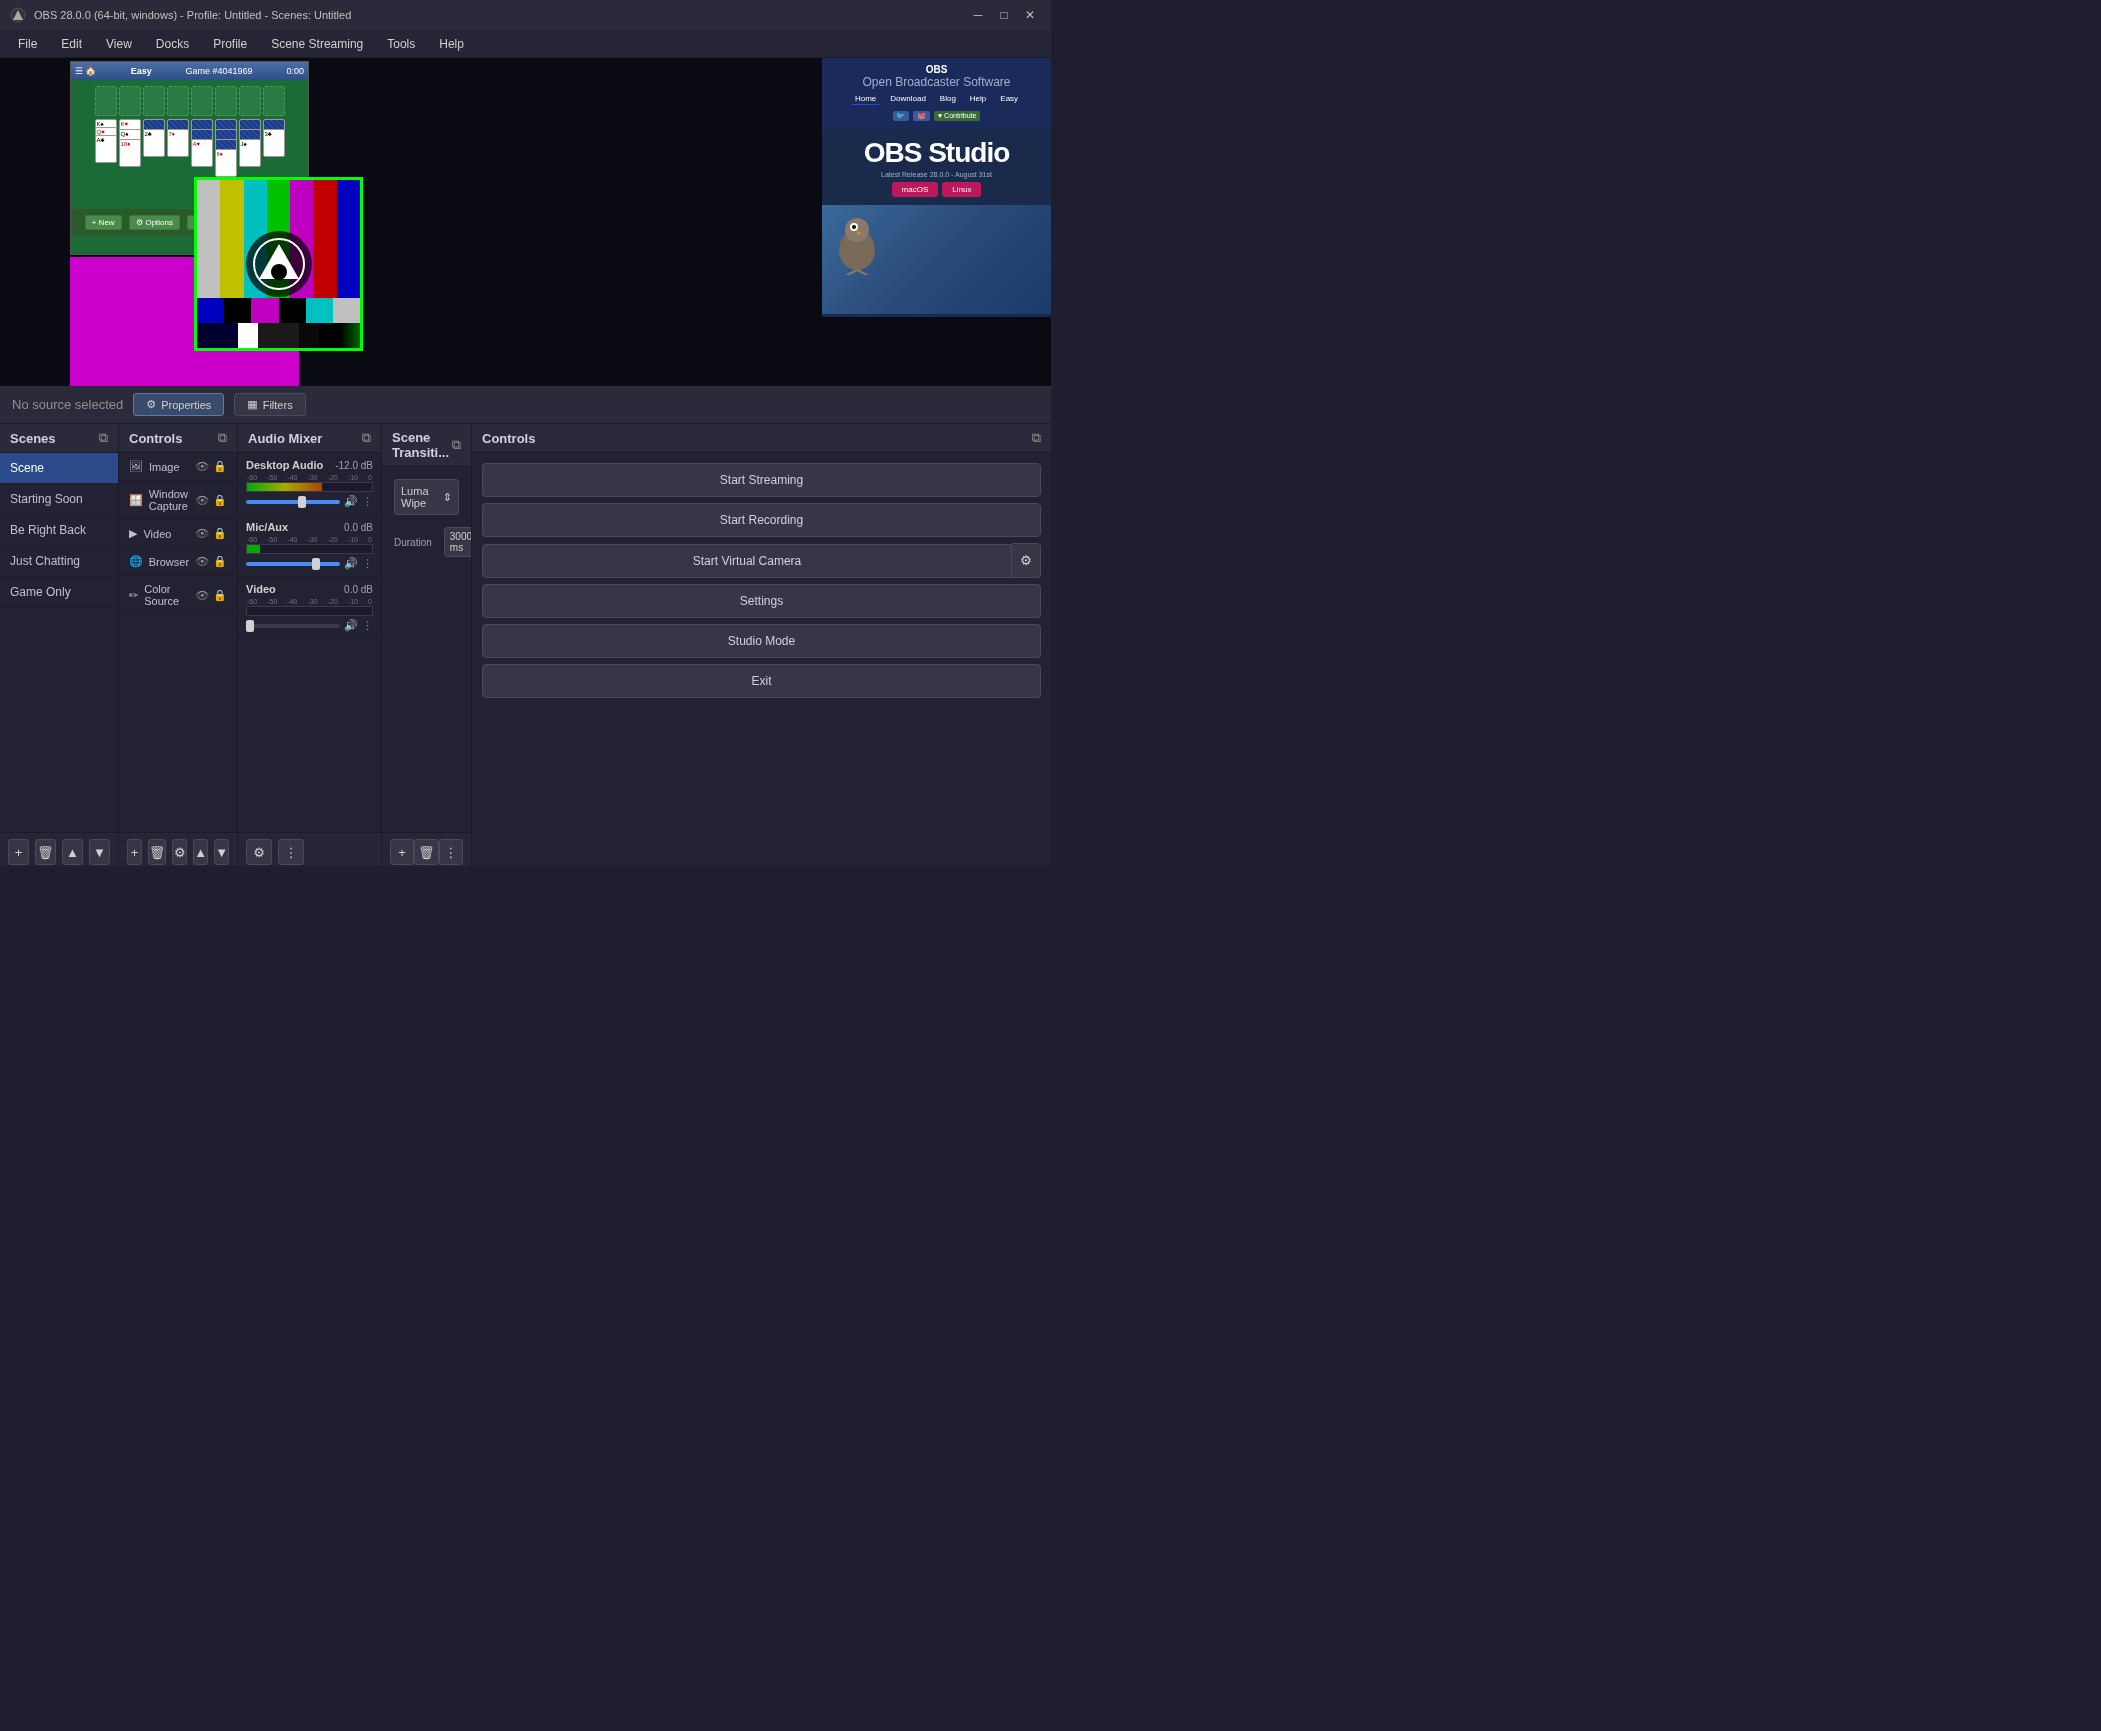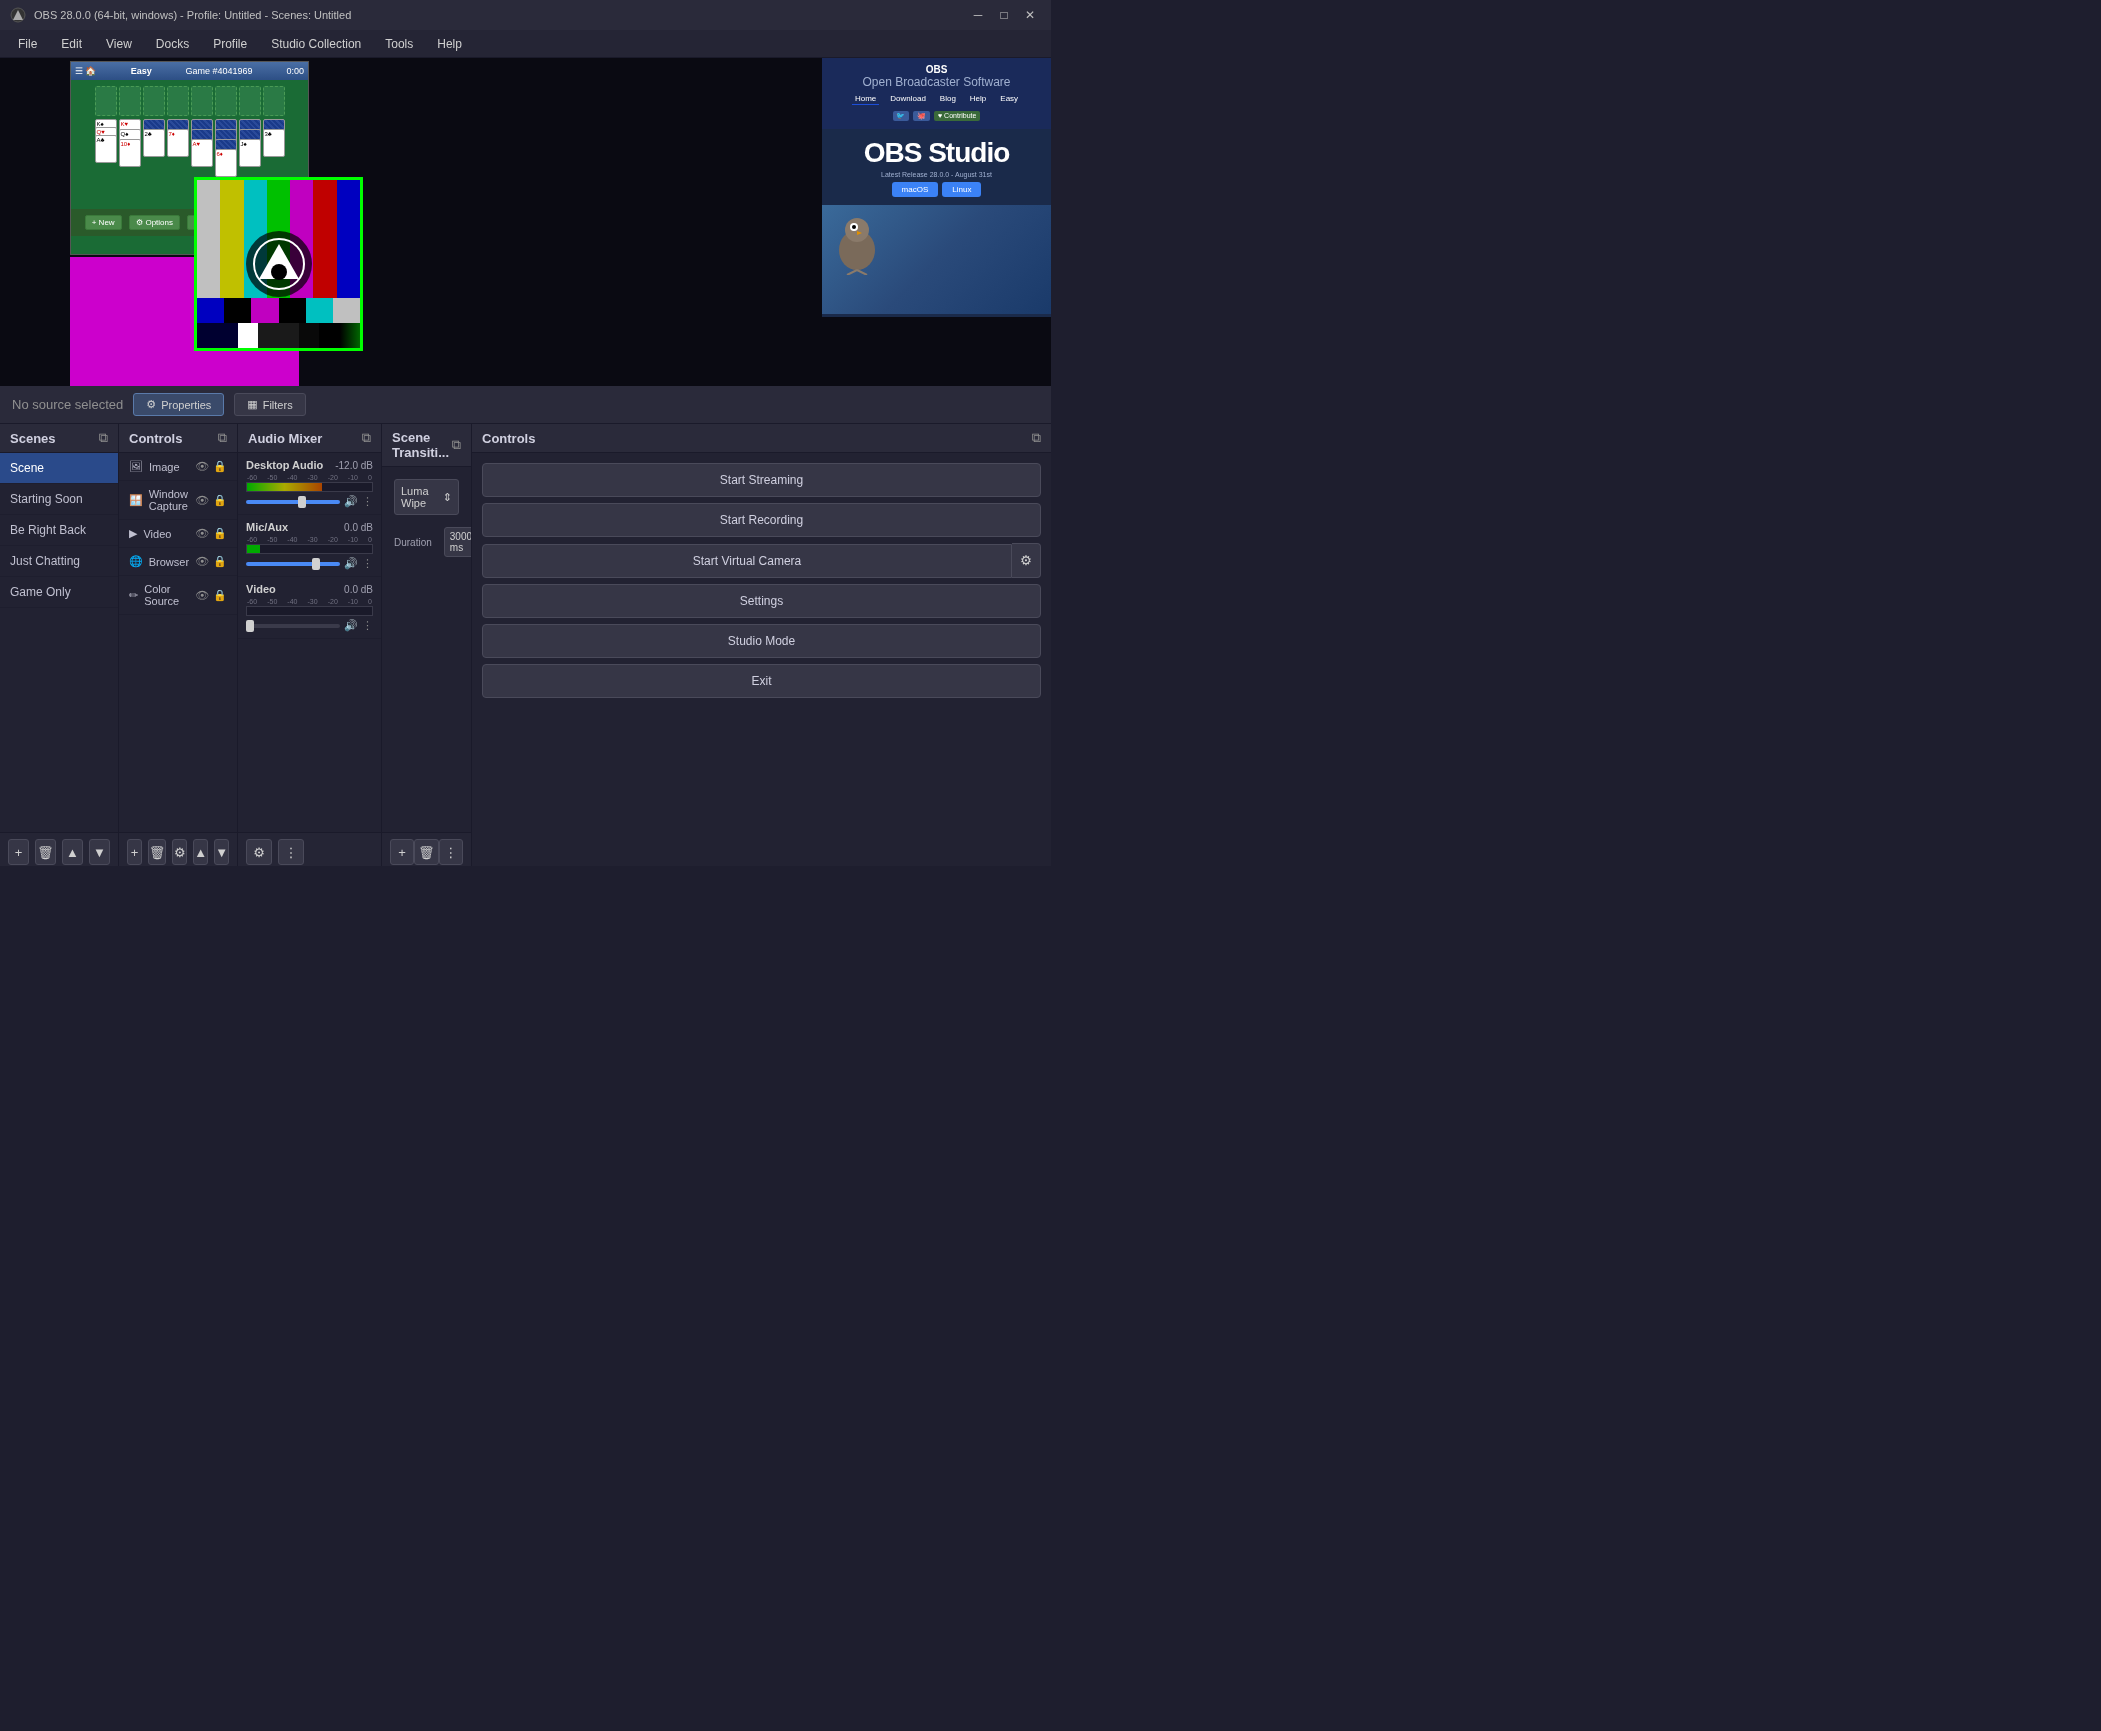--- a/index.html
+++ b/index.html
@@ -209,21 +209,21 @@
       font-size: 7px;
       color: #a0b0d0;
       margin: 2px 0 4px;
     }
     .obs-hero-btns {
       display: flex;
       gap: 4px;
       justify-content: center;
     }
     .obs-dl-btn {
-      background: #3b82f6;
+      background: #be185d;
       border: none;
       border-radius: 3px;
       padding: 3px 10px;
       font-size: 8px;
       color: #fff;
       cursor: pointer;
     }
     .obs-web-screenshot {
       width: 229px;
       height: 109px;
@@ -612,21 +612,21 @@
     <button class="title-btn close">✕</button>
   </div>
 </div>
 
 <div class="menu-bar">
   <span class="menu-item">File</span>
   <span class="menu-item">Edit</span>
   <span class="menu-item">View</span>
   <span class="menu-item">Docks</span>
   <span class="menu-item">Profile</span>
-  <span class="menu-item">Studio Collection</span>
+  <span class="menu-item">Scene Streaming</span>
   <span class="menu-item">Tools</span>
   <span class="menu-item">Help</span>
 </div>
 
 <div class="preview-area">
 
   <div class="solitaire-window">
     <div class="sol-titlebar">
       <span>☰ 🏠</span>
       <span style="font-weight:bold">Easy</span>

